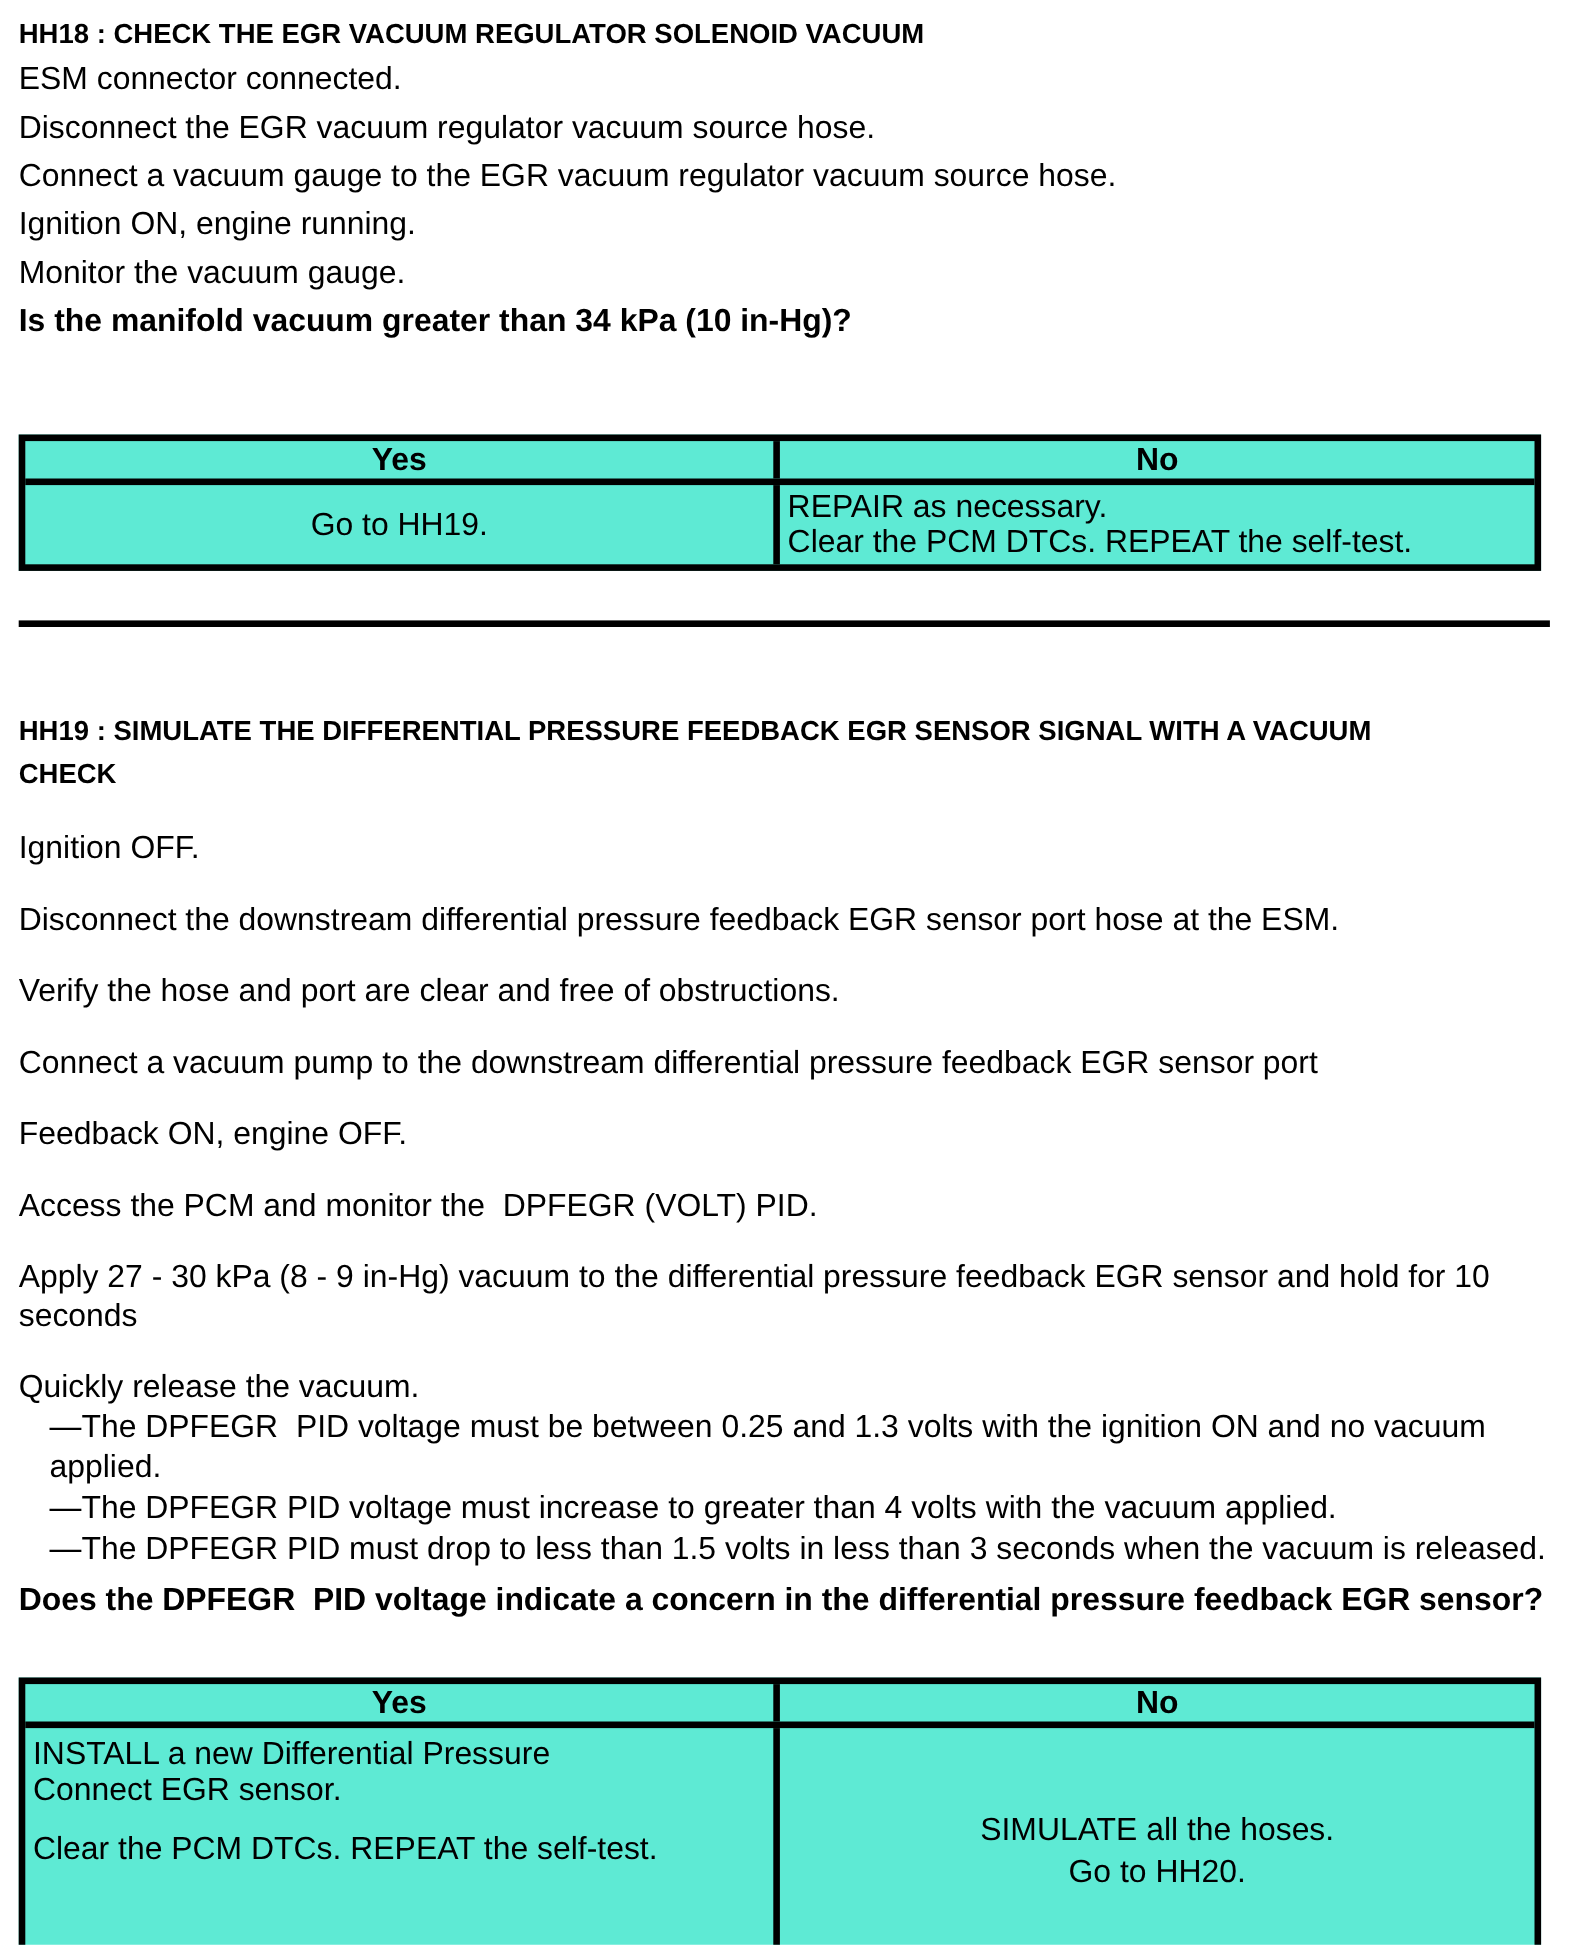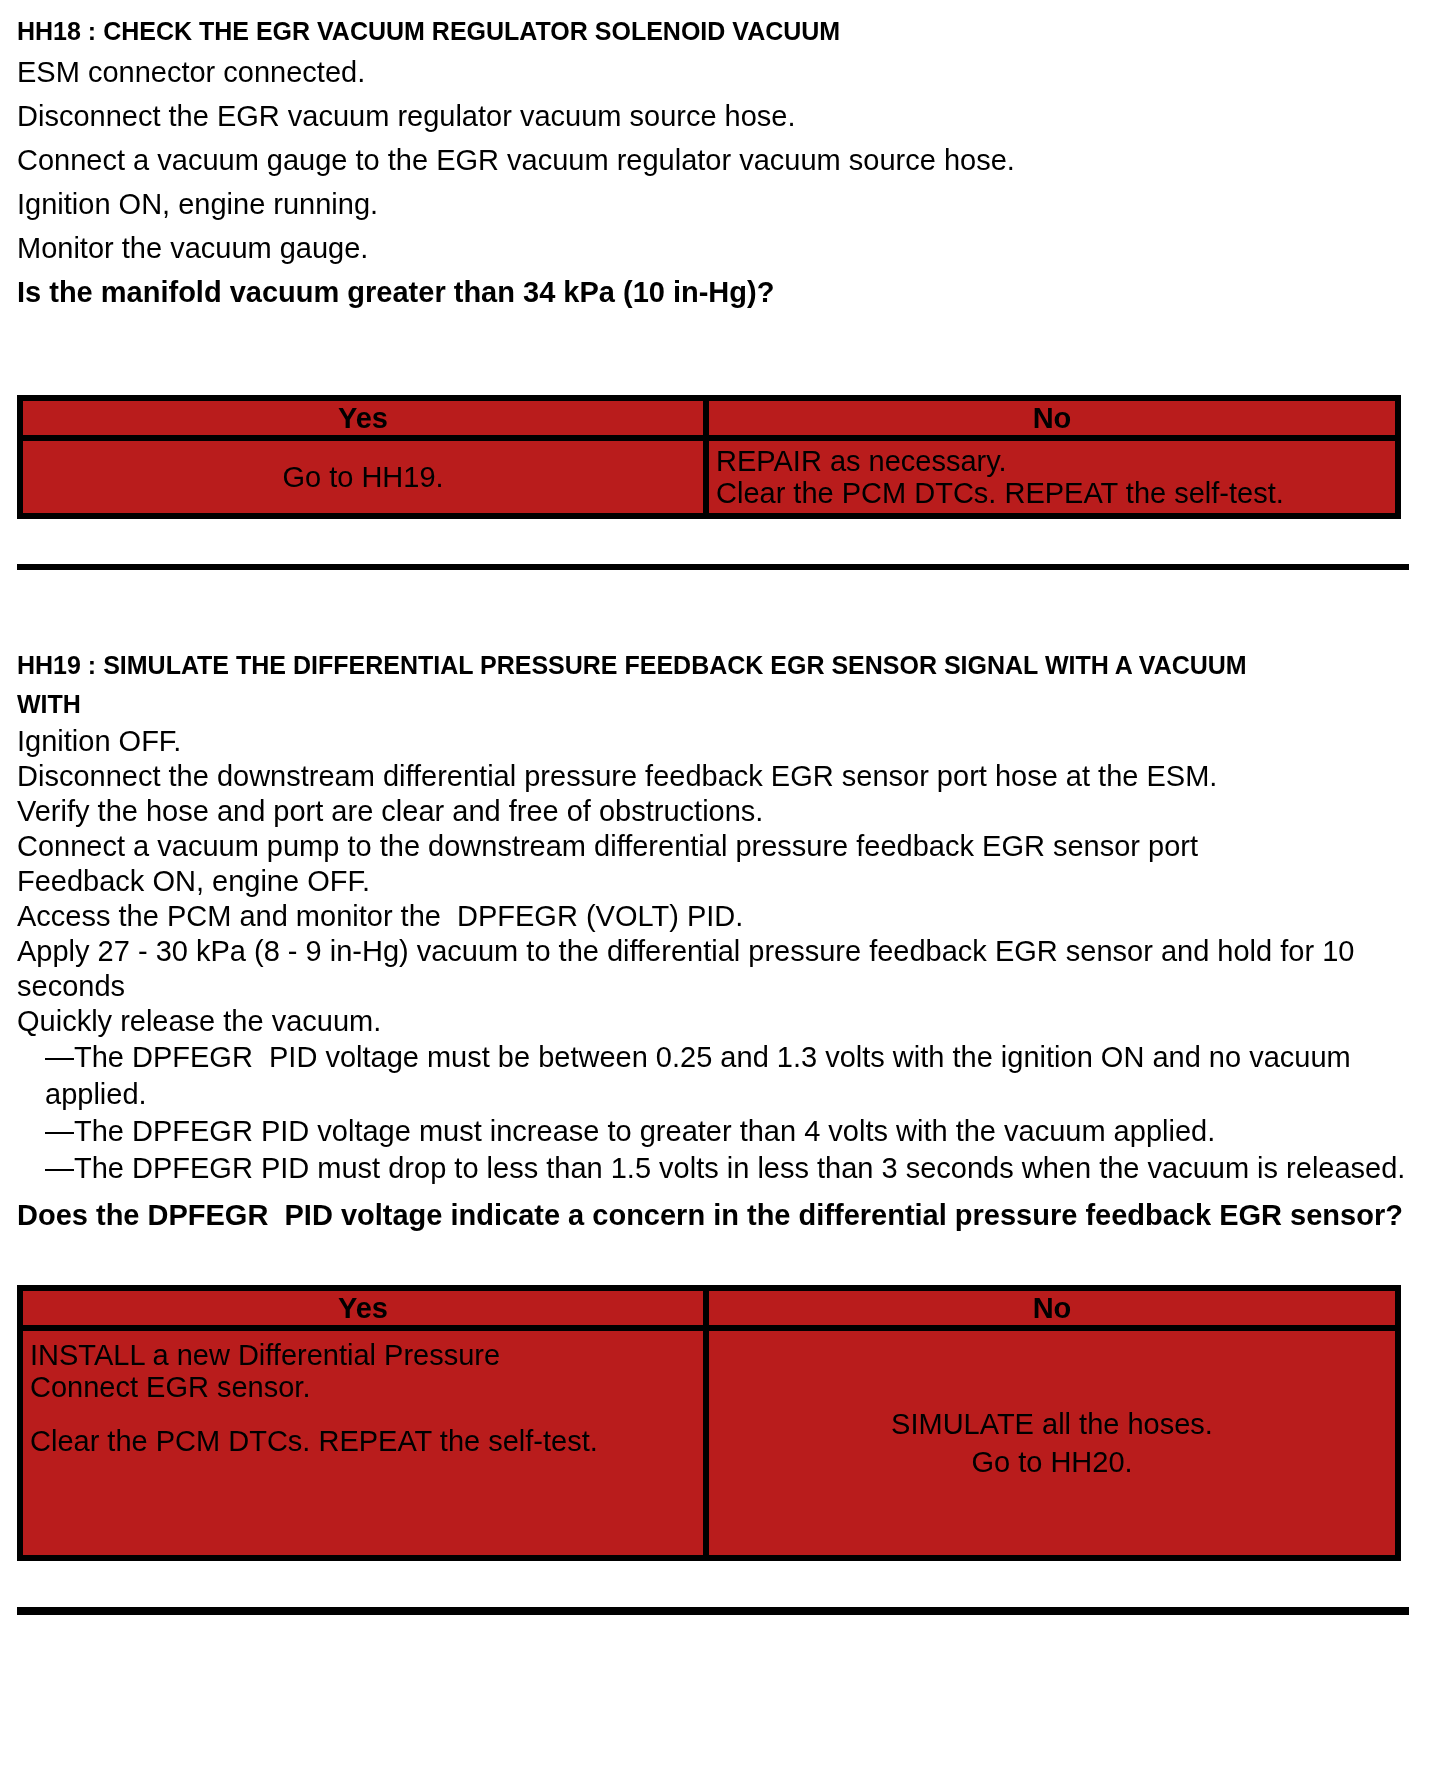--- a/index.html
+++ b/index.html
@@ -17,31 +17,31 @@
   }
   .h0 { margin-top:16px; line-height:30px; }
   .h1 { margin-top:76px; line-height:39px; }
 
   
   .step, .q {
     font-size:29px; line-height:35px; margin-top:9px;
     white-space:pre-wrap; width:1412px;
   }
   .q { font-weight:700; }
-  .s1 .step { margin-top:0; }
+  .s1 .step { margin-top:30px; }
   .s1 .q { line-height:36px; margin-top:10px; }
 
   
   .checks { list-style:none; padding-left:28px; width:1418px; }
   .check {
     font-size:29px; line-height:37px; white-space:pre-wrap; margin:0;
   }
 
   
-  .tbl { border:6px solid #000; width:1384px; background:#b91c1c; }
+  .tbl { border:6px solid #000; width:1384px; background:#5eead4; }
   .t1 { margin-top:85px; }
   .t2 { margin-top:52px; }
   .row { display:flex; }
   .hrow { border-bottom:6px solid #000; }
   .hcell {
     width:50%; height:34px; line-height:34px; text-align:center;
     font-size:29px; font-weight:700;
   }
   .cell-yes { border-right:6px solid #000; }
   .bcell { width:50%; font-size:29px; }
@@ -91,21 +91,21 @@
           <div class="no-line">REPAIR as necessary.</div>
           <div class="no-line">Clear the PCM DTCs. REPEAT the self-test.</div>
         </div>
       </div>
     </div>
 
     <div class="rule section-rule"></div>
   </div>
 
   <div class="s1">
-    <div class="test-heading h1"><span>HH19 : SIMULATE THE DIFFERENTIAL PRESSURE FEEDBACK EGR SENSOR SIGNAL WITH A VACUUM</span><br><span>WITH</span></div>
+    <div class="test-heading h1"><span>HH19 : SIMULATE THE DIFFERENTIAL PRESSURE FEEDBACK EGR SENSOR SIGNAL WITH A VACUUM</span><br><span>CHECK</span></div>
 
     <div class="step">Ignition OFF.</div>
     <div class="step">Disconnect the downstream differential pressure feedback EGR sensor port hose at the ESM.</div>
     <div class="step">Verify the hose and port are clear and free of obstructions.</div>
     <div class="step">Connect a vacuum pump to the downstream differential pressure feedback EGR sensor port</div>
     <div class="step">Feedback ON, engine OFF.</div>
     <div class="step">Access the PCM and monitor the  DPFEGR (VOLT) PID.</div>
     <div class="step">Apply 27 - 30 kPa (8 - 9 in-Hg) vacuum to the differential pressure feedback EGR sensor and hold for 10 seconds</div>
     <div class="step">Quickly release the vacuum.</div>
 

